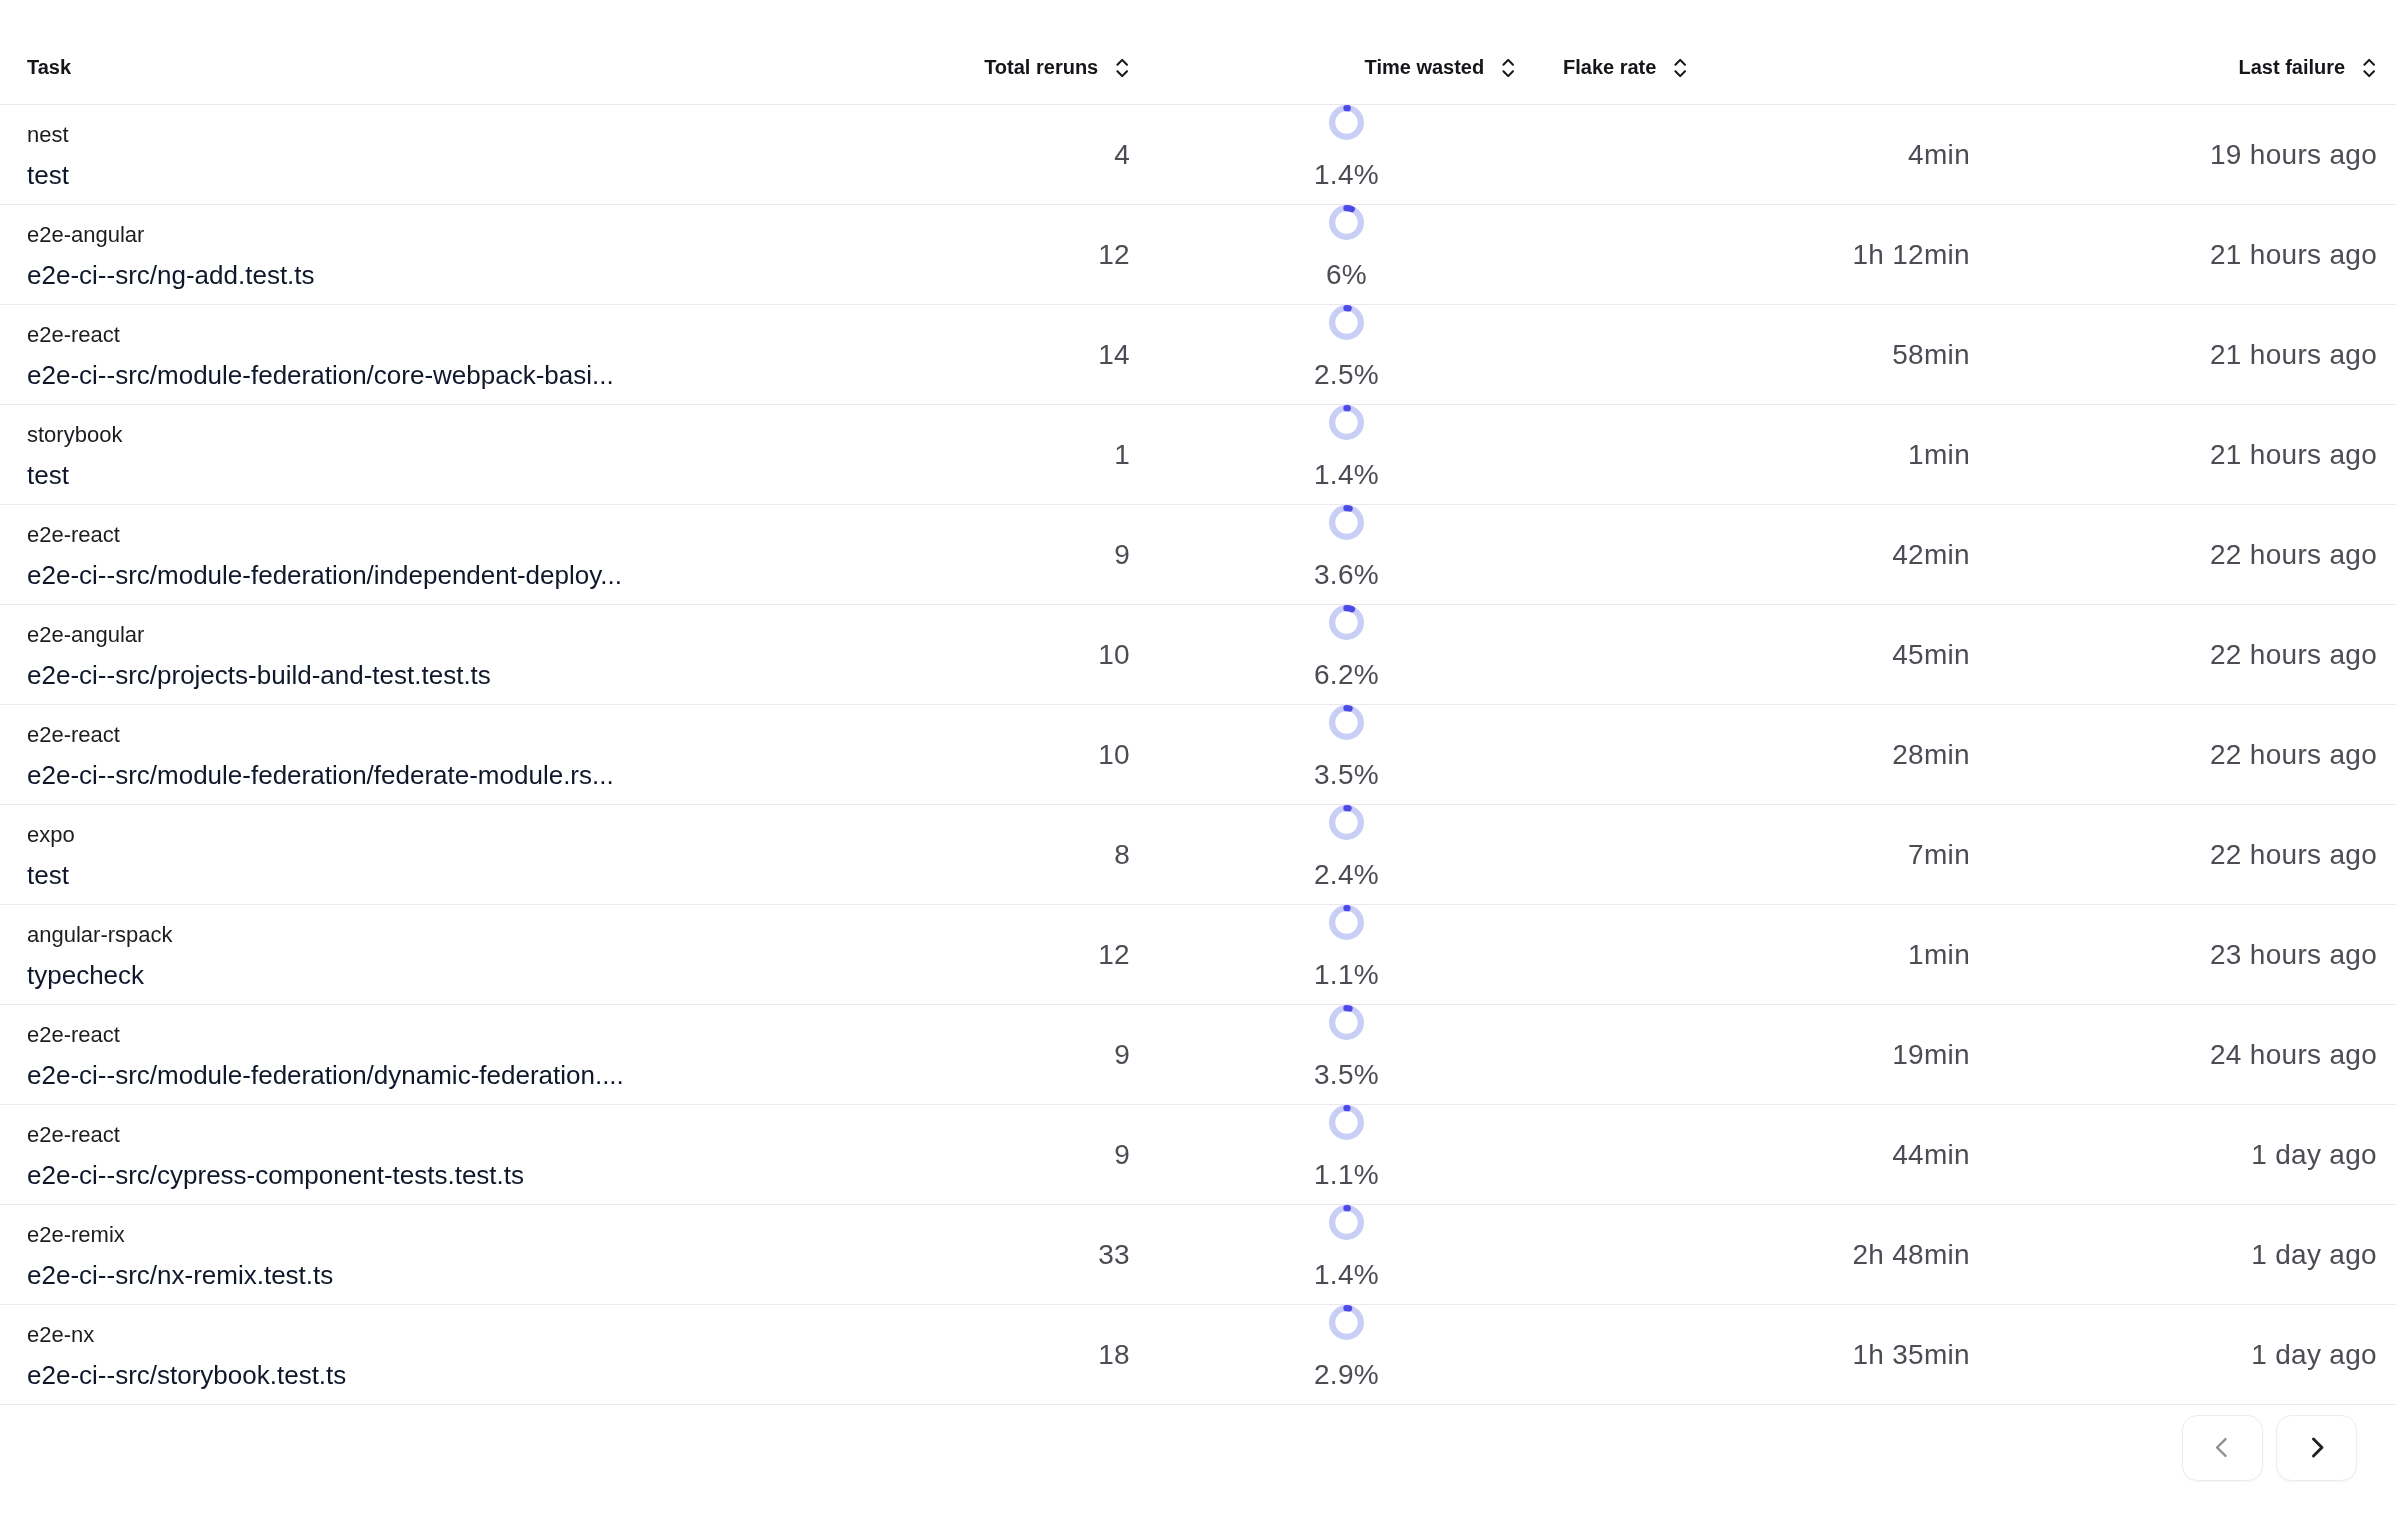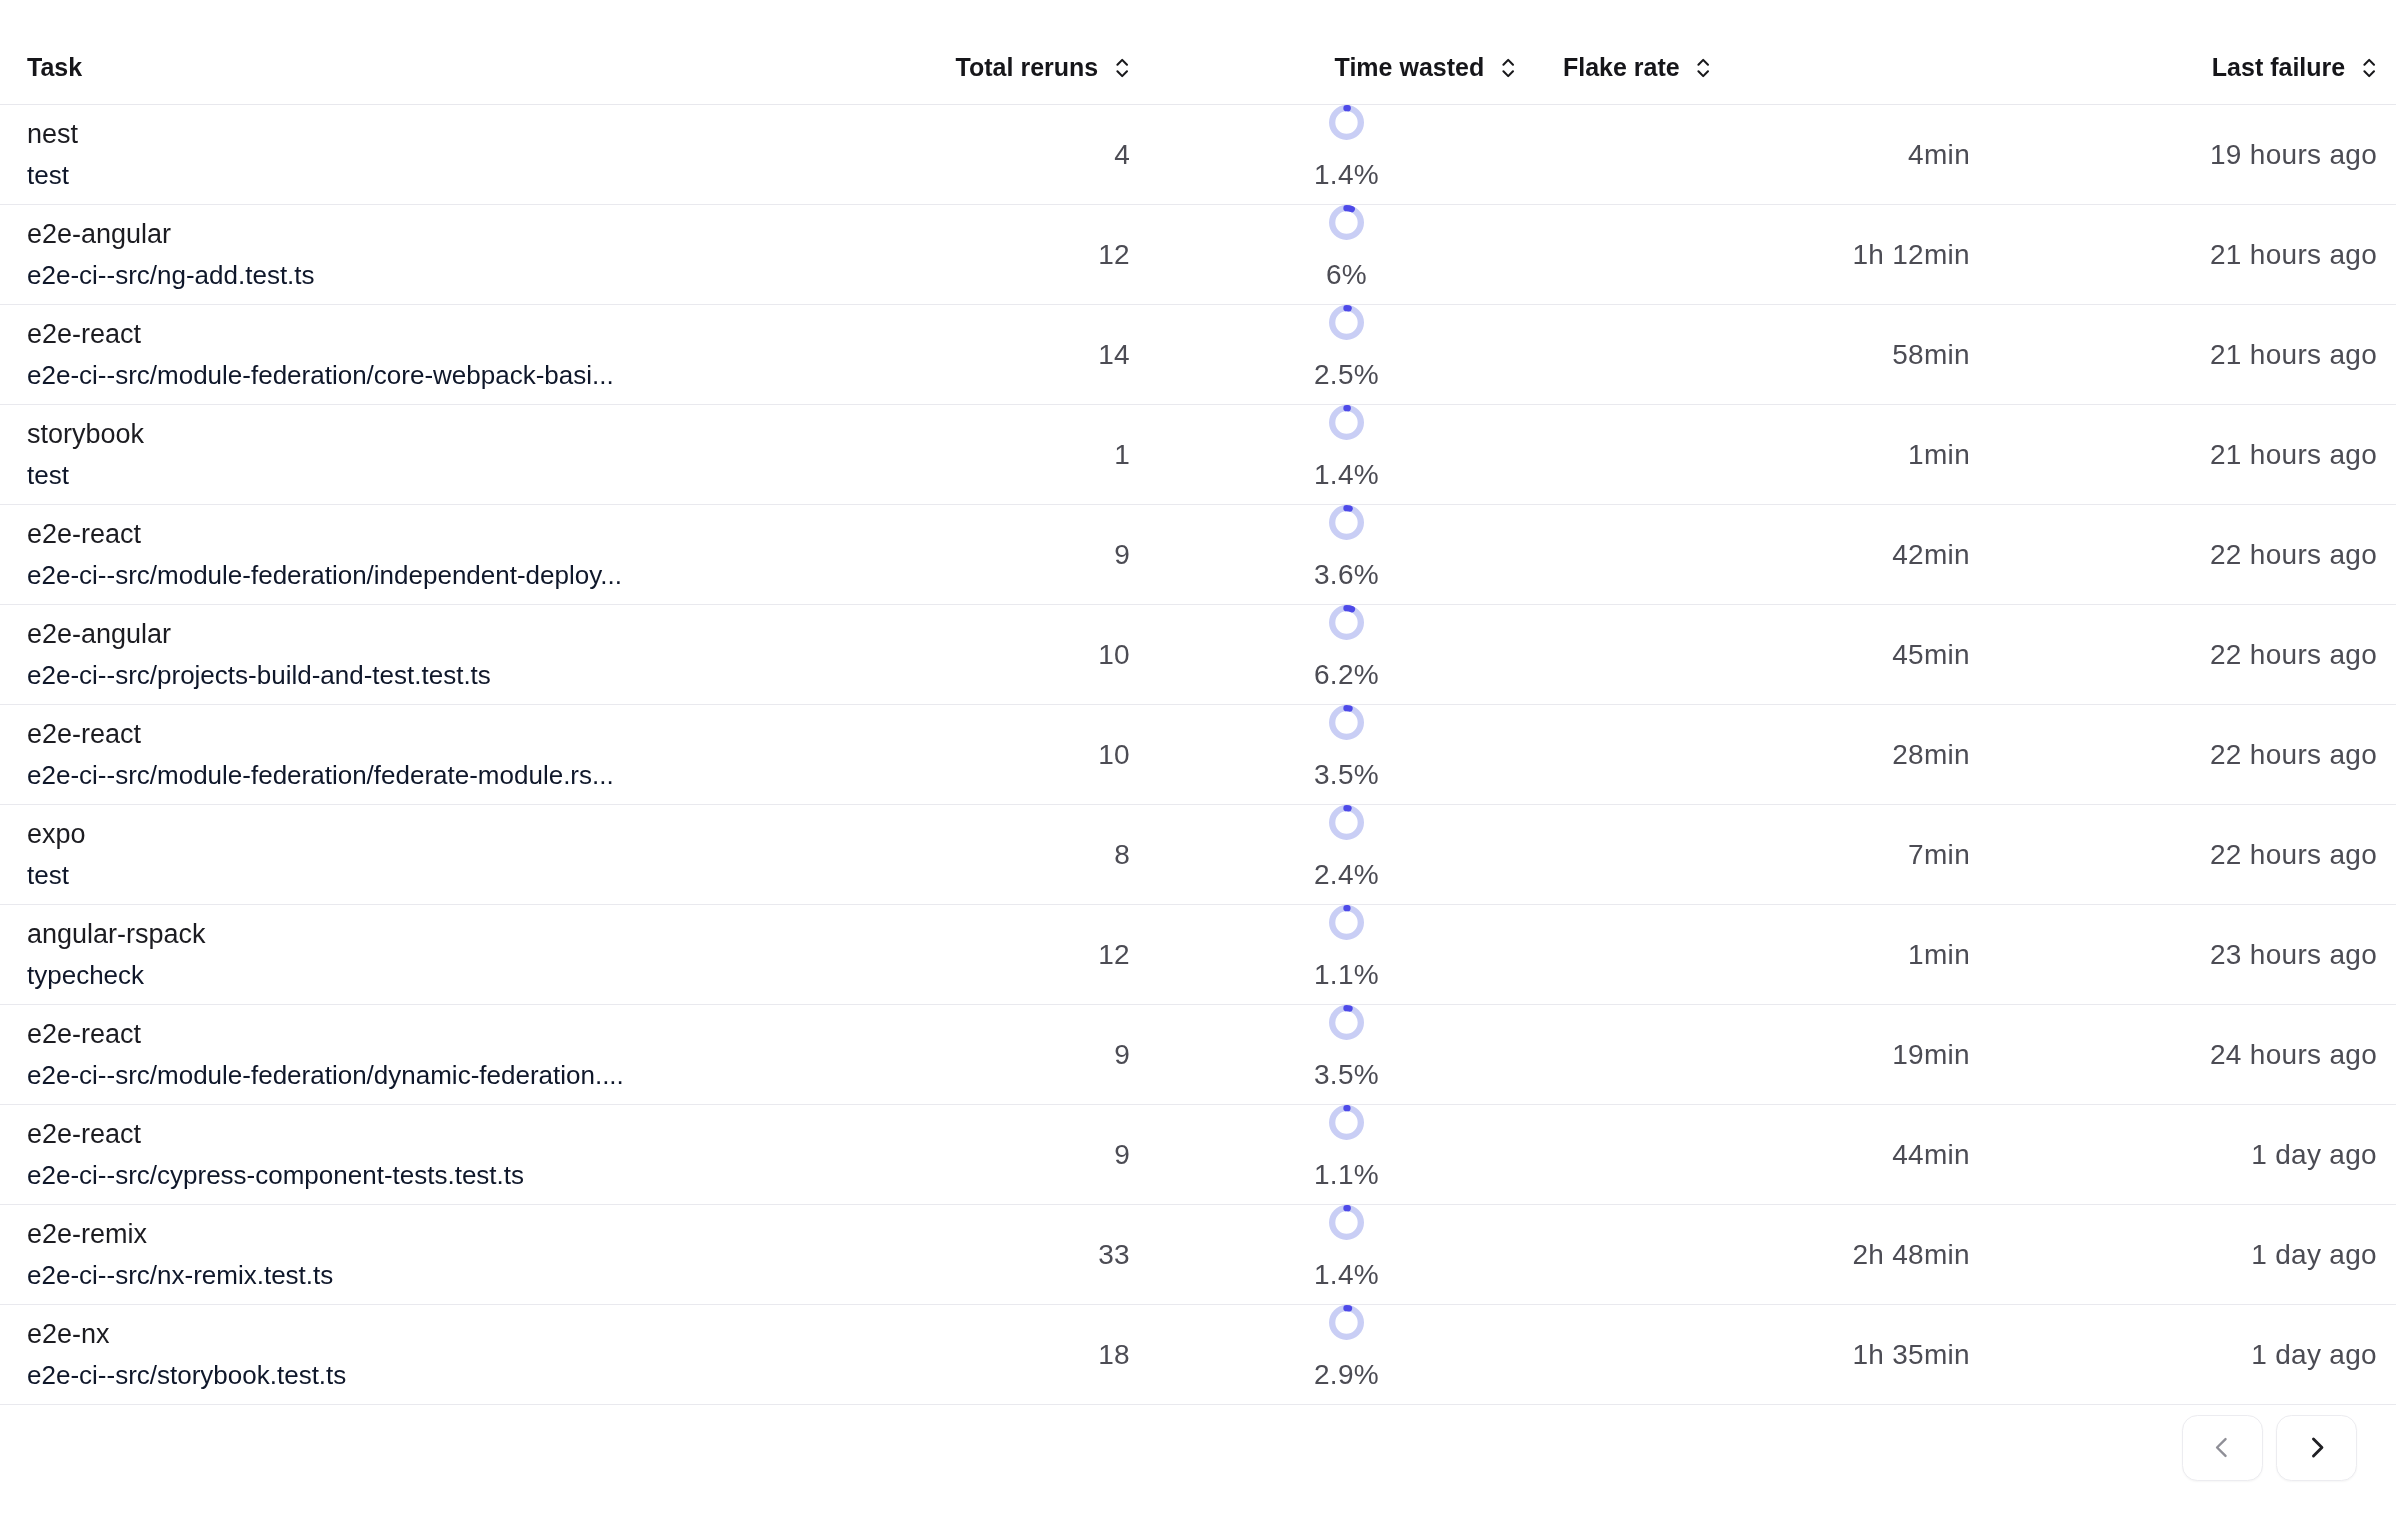--- a/index.html
+++ b/index.html
@@ -17,21 +17,21 @@
 
   
   .header-row {
     height: 105px;
     border-bottom: 1px solid #e8e8ed;
   }
   .hcell {
     display: flex;
     align-items: center;
     padding-top: 31px;
-    font-size: 25px;
+    font-size: 20px;
     font-weight: 700;
     color: #16161a;
     gap: 15.4px;
   }
   .hcell .sort-icon { flex: 0 0 auto; margin-top: 1.9px; }
   .align-right { justify-content: flex-end; text-align: right; }
   .align-left { justify-content: flex-start; text-align: left; }
   .hc-flake_rate, .c-flake { padding-left: 47px; }
 
   
@@ -40,21 +40,21 @@
     border-bottom: 1px solid #e9e9ee;
   }
   .cell { display: flex; align-items: center; }
   .c-task {
     flex-direction: column;
     align-items: flex-start;
     justify-content: center;
     gap: 8.7px;
     overflow: hidden;
   }
-  .task-name { font-size: 27px; font-weight: 500; color: #1c1c21; line-height: 33px; white-space: nowrap; }
+  .task-name { font-size: 22px; font-weight: 500; color: #1c1c21; line-height: 33px; white-space: nowrap; }
   .task-target { font-size: 26px; font-weight: 400; color: #0f172a; line-height: 31px; white-space: nowrap; }
   .value-text { font-size: 28px; color: #4c4c54; letter-spacing: 0.3px; }
   .c-reruns, .c-time, .c-failure { justify-content: flex-end; }
   .c-flake { justify-content: flex-start; gap: 19.3px; flex-direction: column; }
   .donut { width: 35px; height: 35px; flex: 0 0 auto; }
 
   
   .pagination {
     display: flex;
     justify-content: flex-end;

